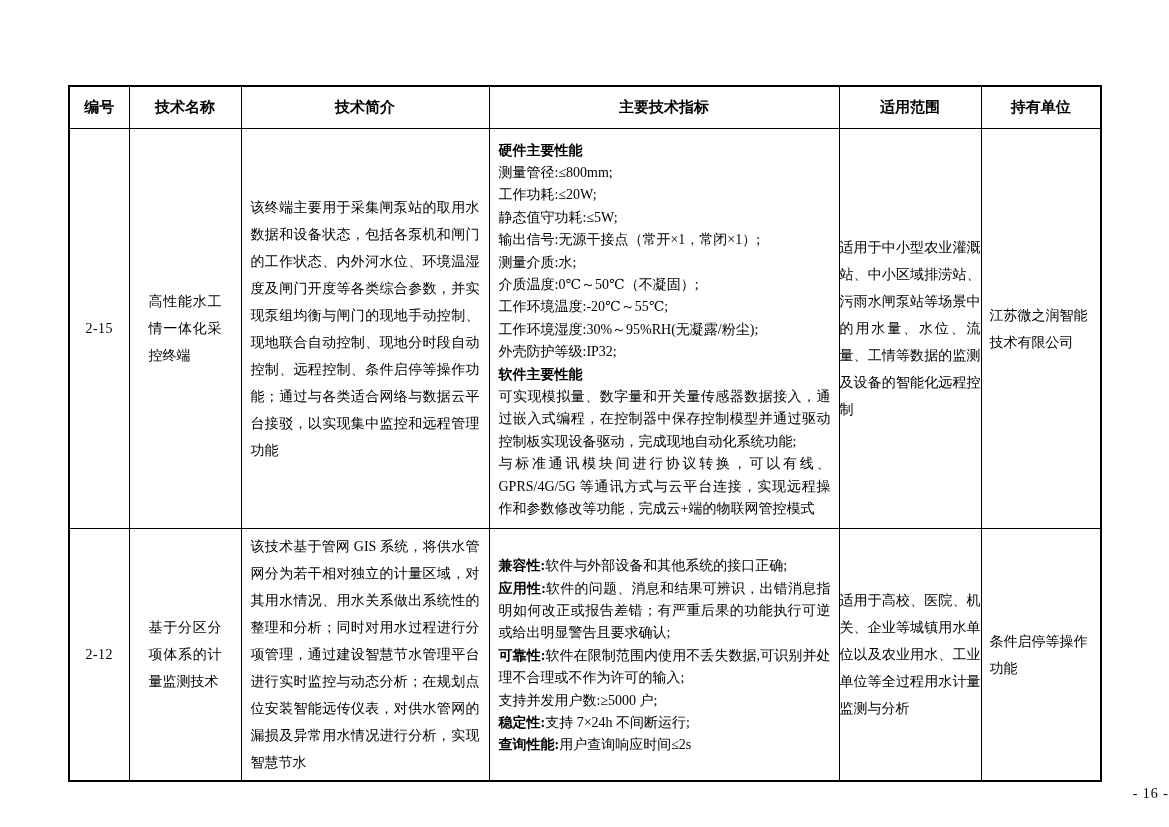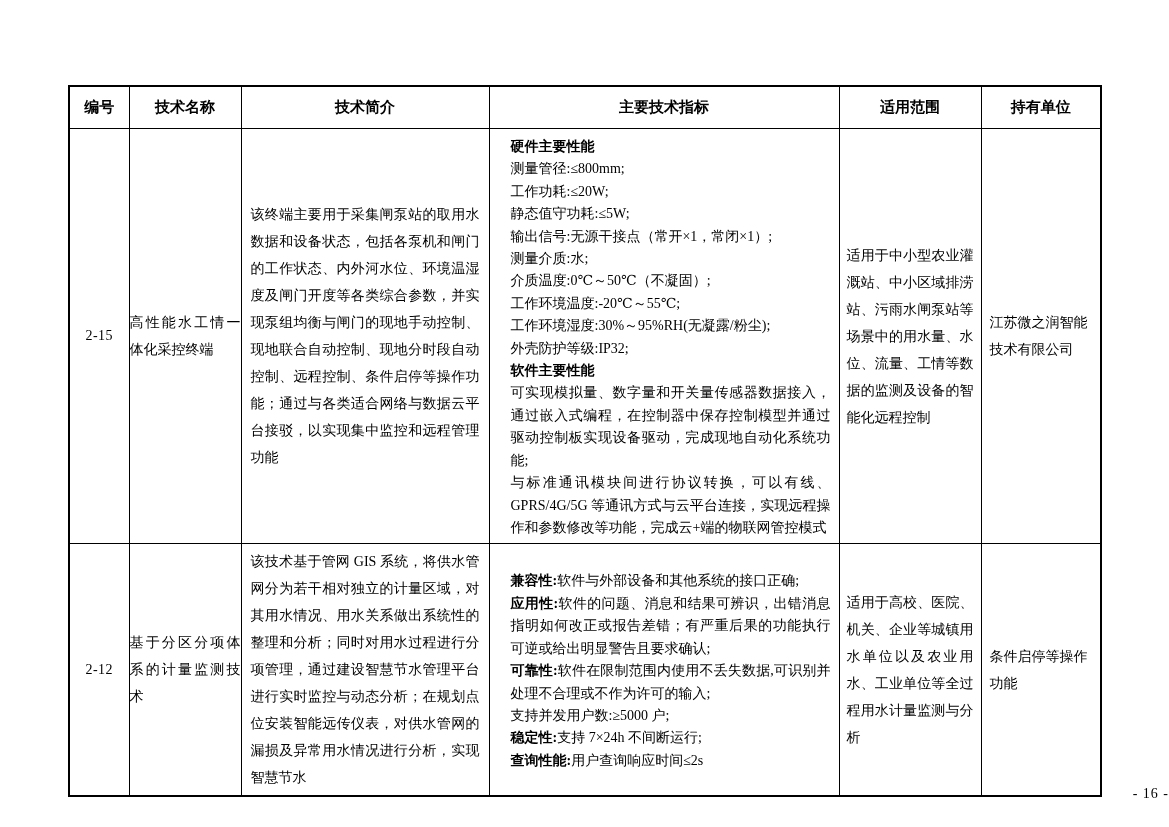--- a/index.html
+++ b/index.html
@@ -38,40 +38,40 @@
     font-weight: bold;
     text-align: center;
     height: 41px;
     padding: 0 2px;
   }
   td.c-id {
     text-align: center;
     letter-spacing: 0.5px;
   }
   td.c-name {
-    padding: 0 0;
+    padding: 0 19px;
     line-height: 27px;
     text-align: justify;
     text-justify: inter-ideograph;
   }
   td.c-intro {
     padding: 4px 9px;
     line-height: 27px;
     text-align: justify;
     text-justify: inter-ideograph;
     margin-left: 8px;
   }
   td.c-ind {
     vertical-align: top;
-    padding: 7px 8px 4px 21px;
+    padding: 7px 8px 4px 9px;
     line-height: 22.4px;
     text-align: left;
   }
   td.c-scope {
-    padding: 4px 7px;
+    padding: 4px 0;
     line-height: 27px;
     text-align: justify;
     text-justify: inter-ideograph;
   }
   td.c-holder {
     padding: 4px 8px;
     line-height: 27px;
     text-align: left;
   }
   .bold { font-weight: bold; }

